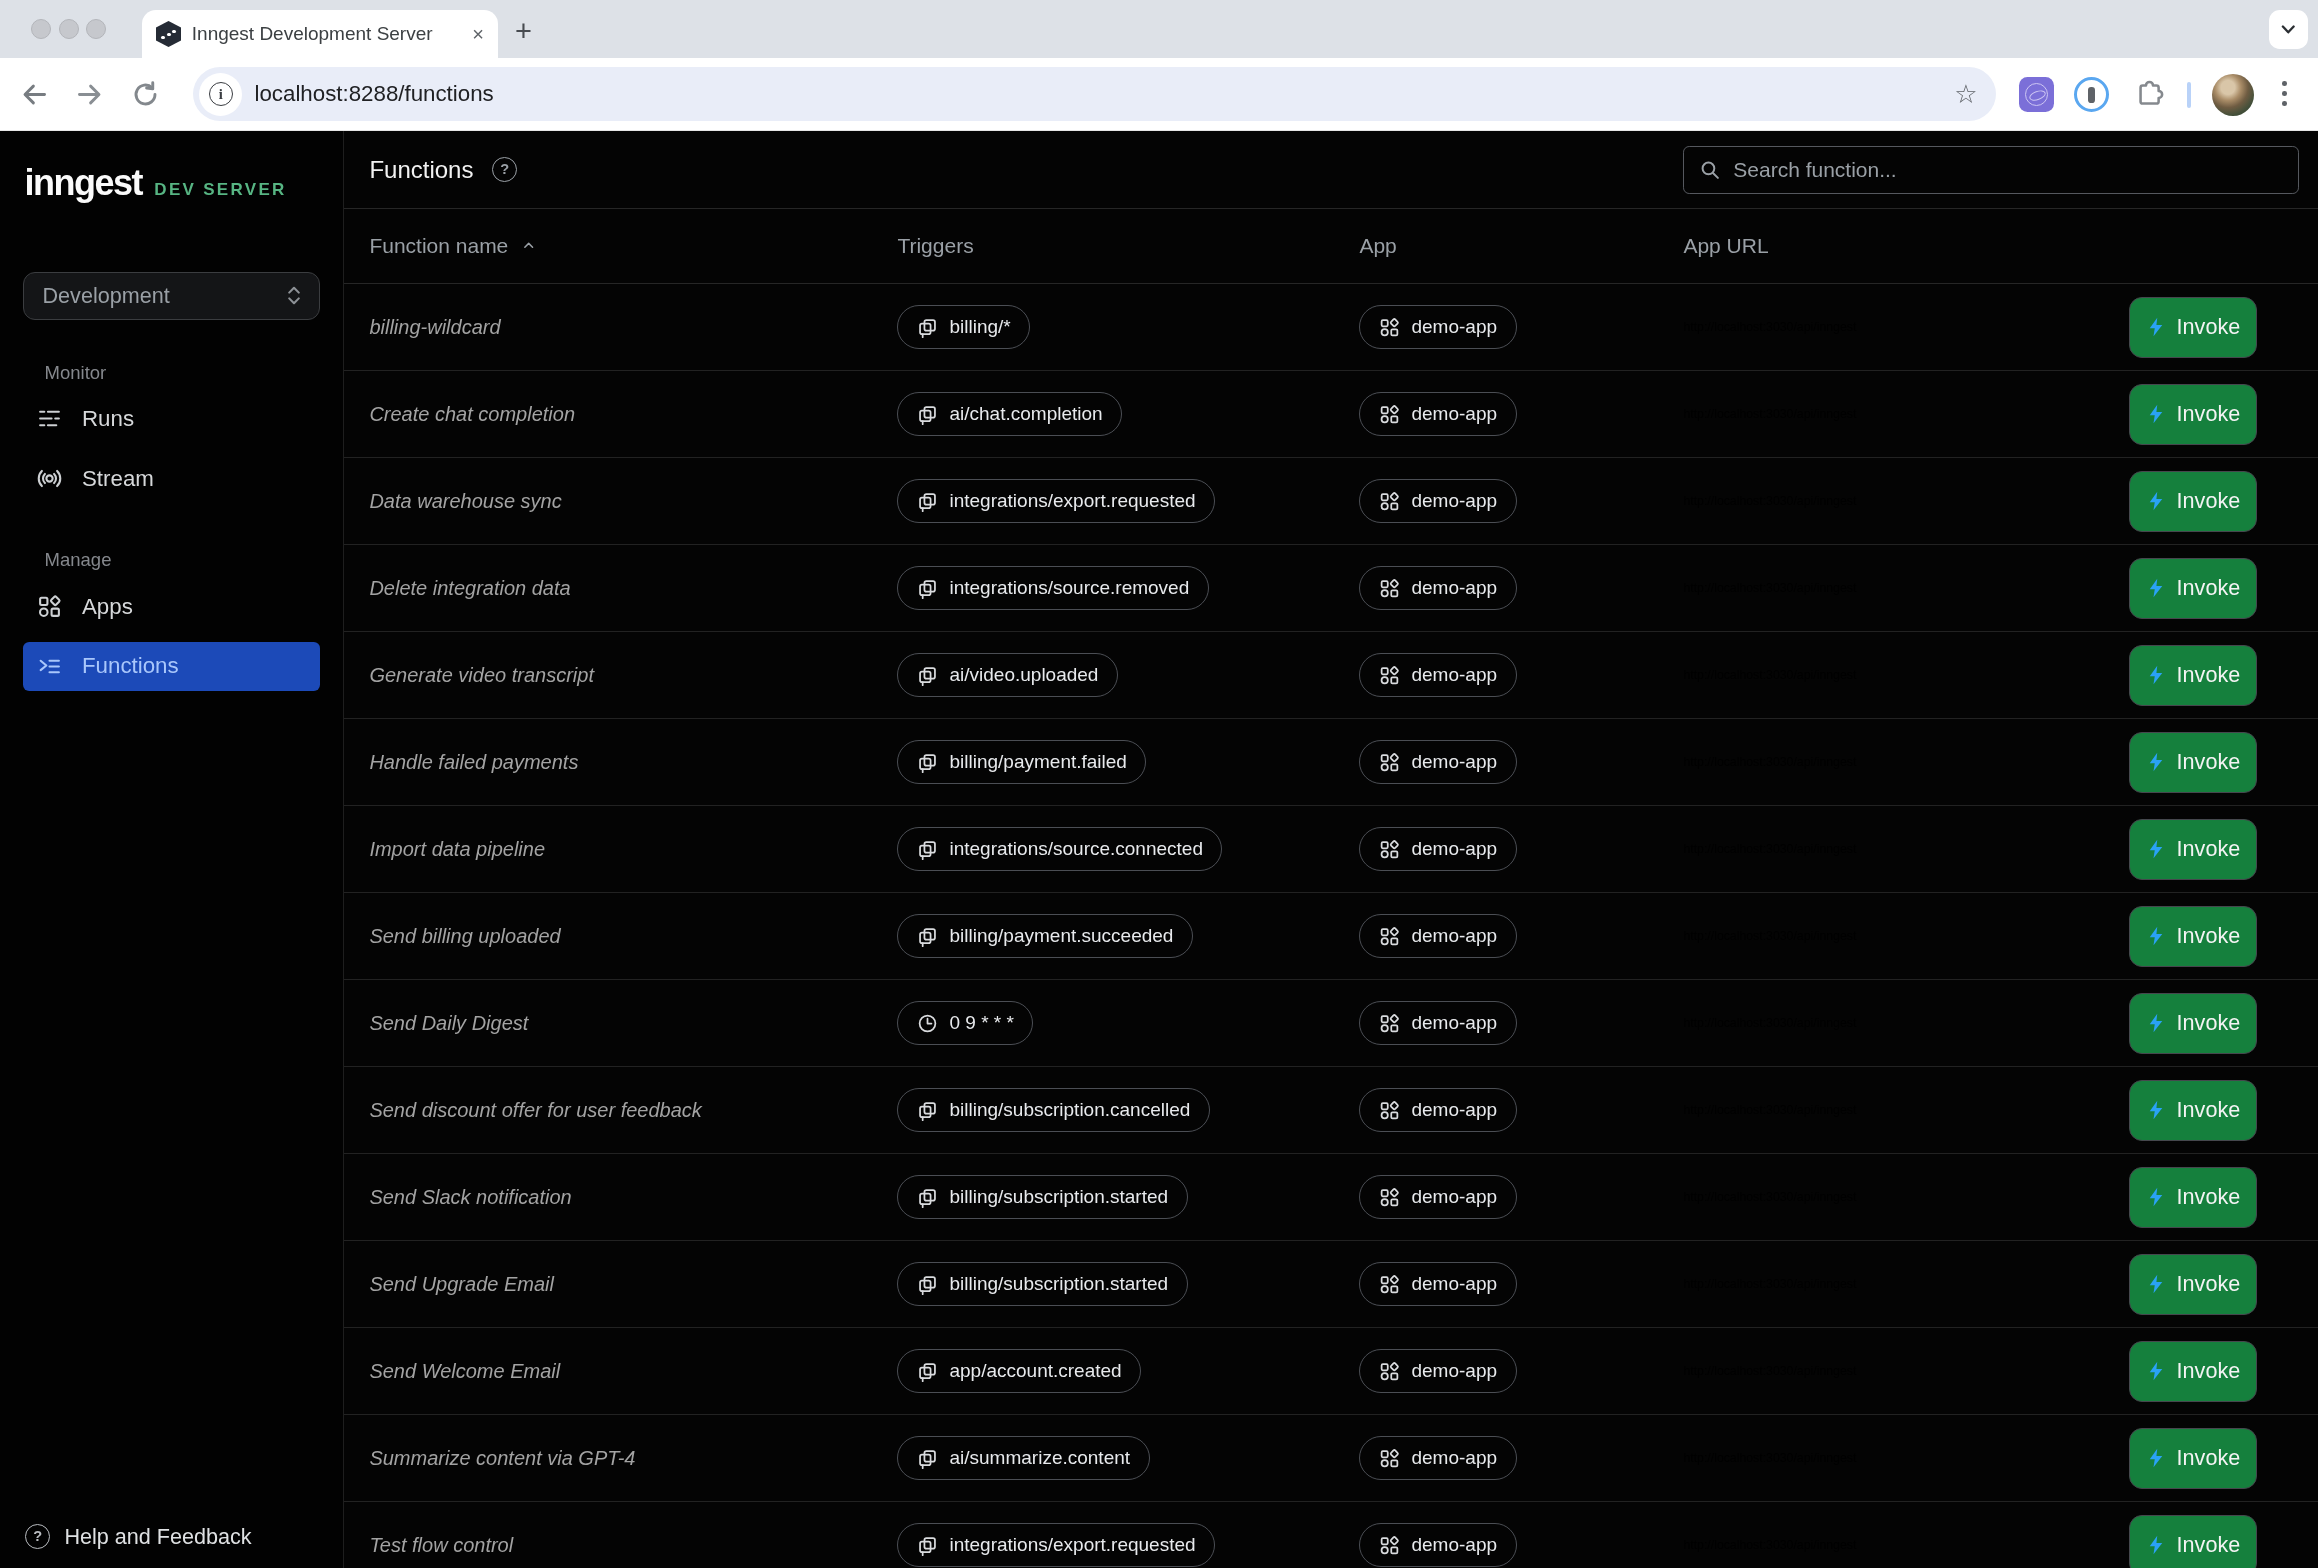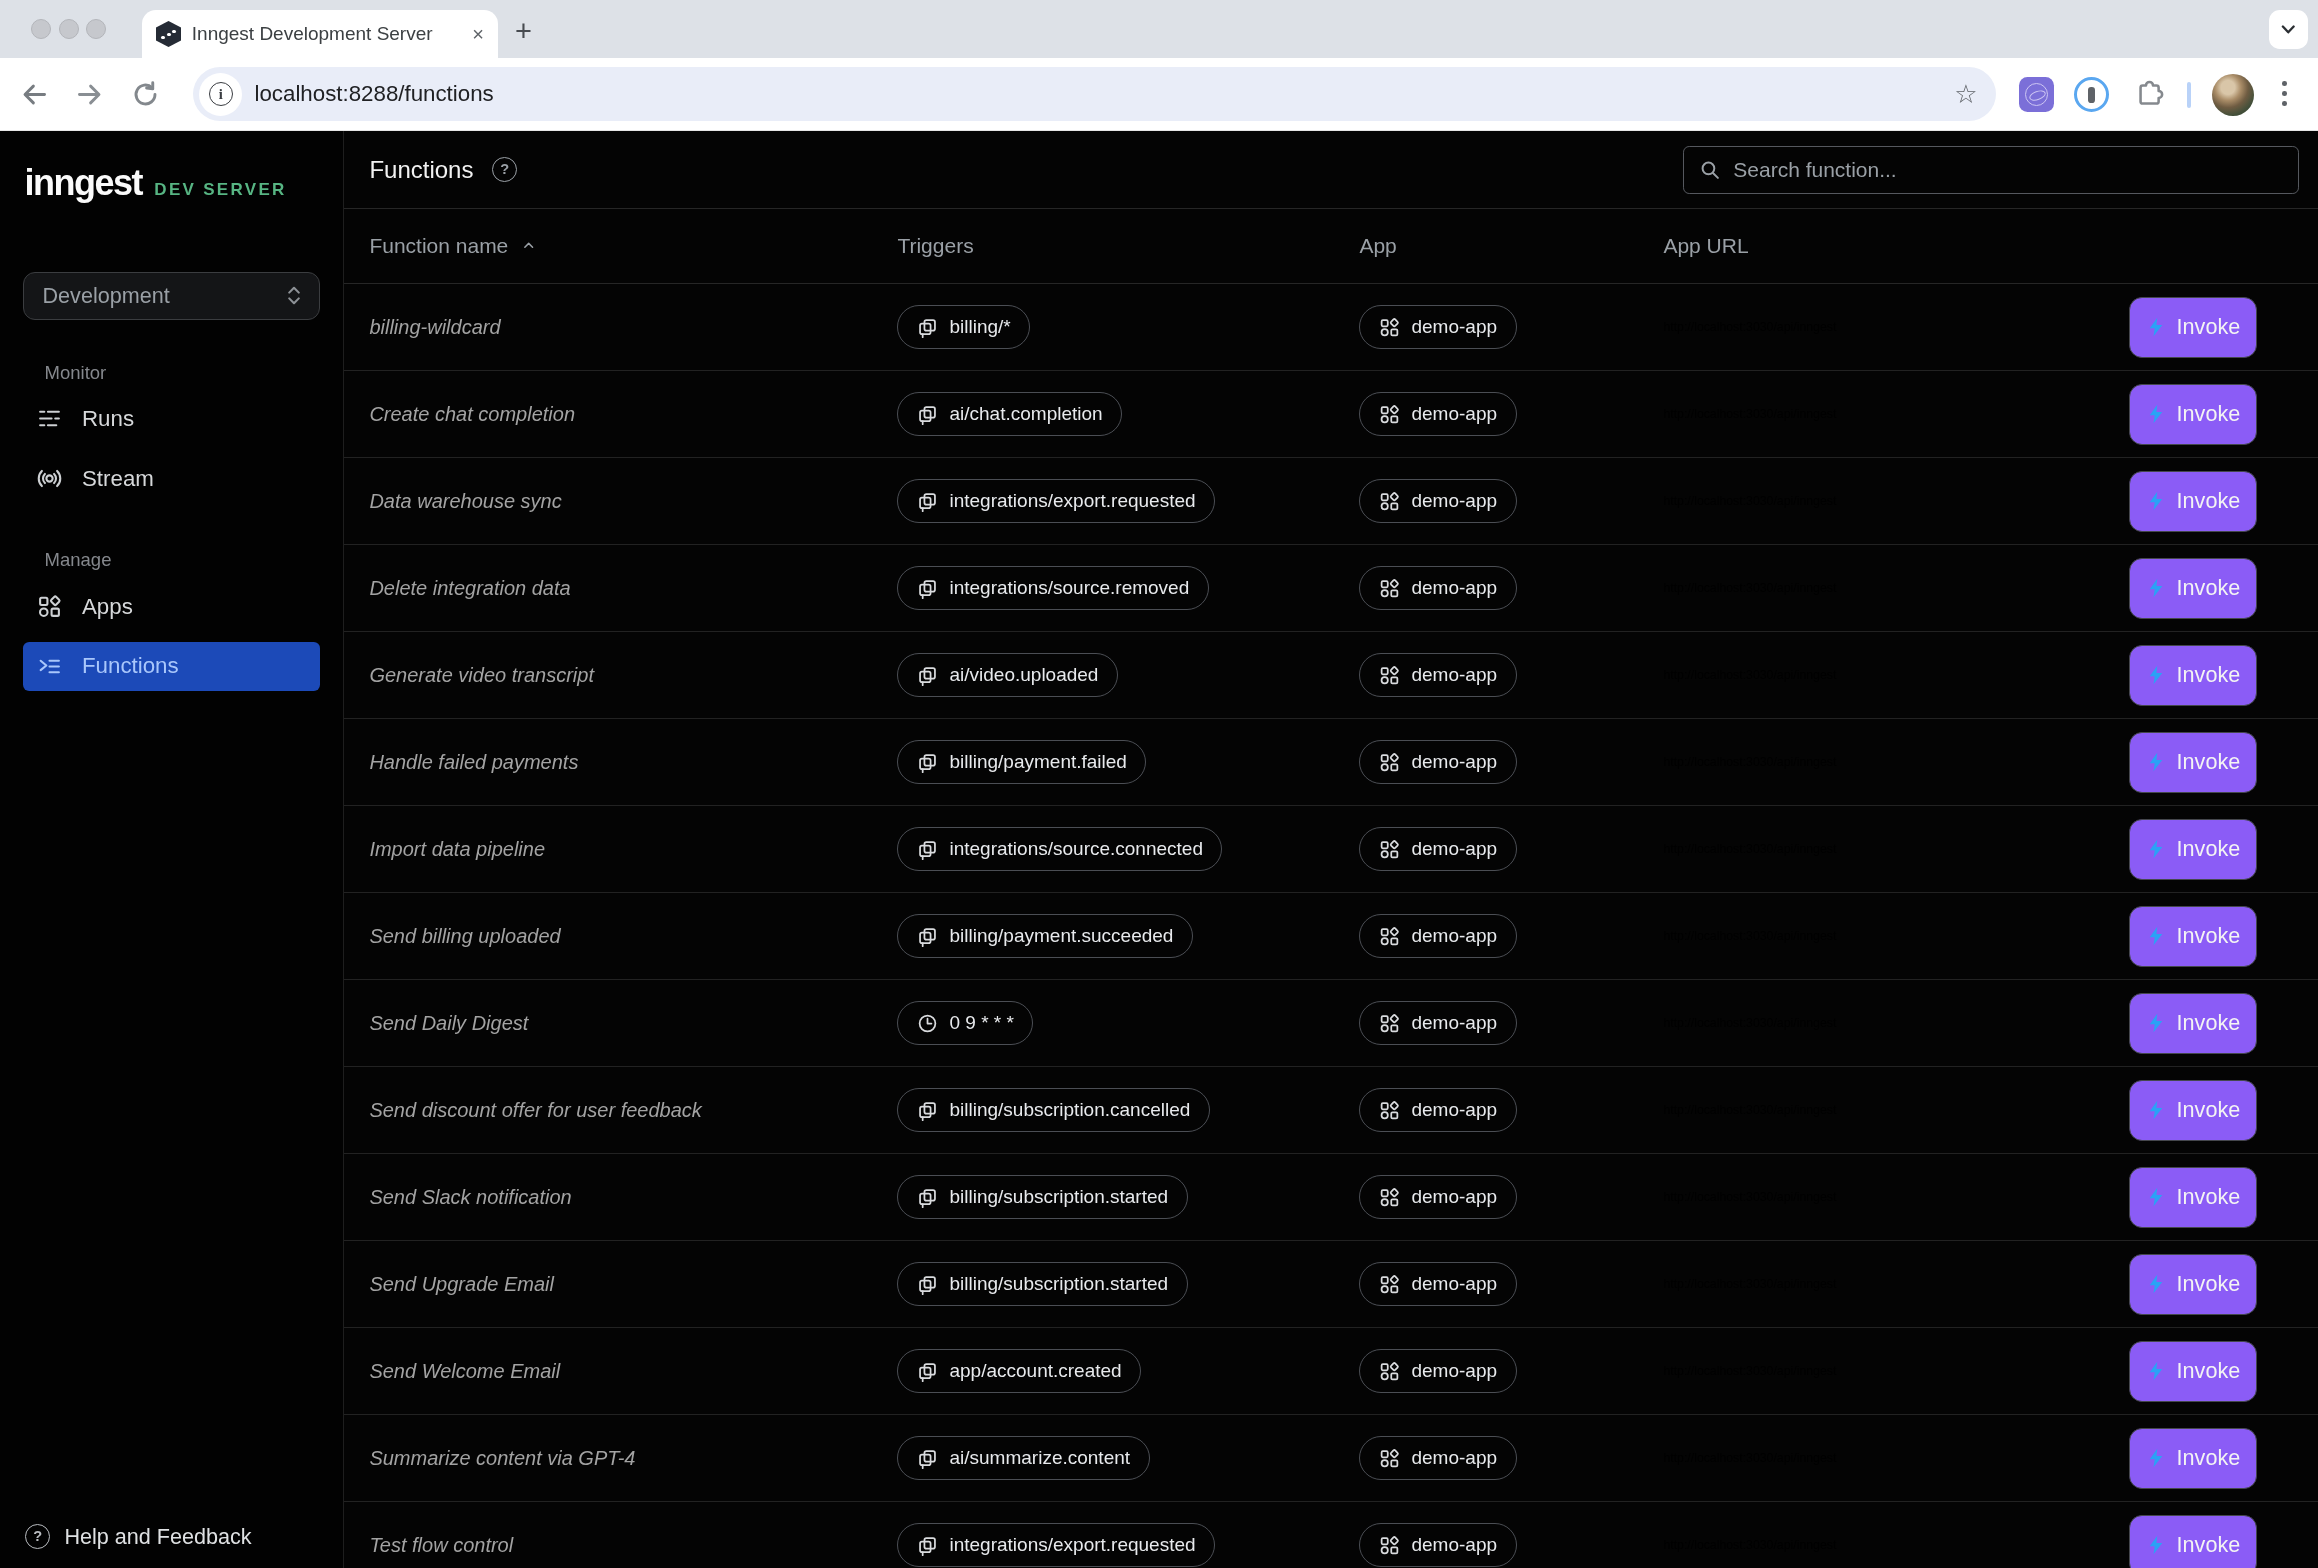--- a/index.html
+++ b/index.html
@@ -70,25 +70,25 @@
   .title-row{height:78px;border-bottom:0.8px solid #262626;display:flex;align-items:center;padding:0 20px 0 25.4px;}
   .page-title{font-size:24px;font-weight:500;color:#f2f2f2;}
   .title-help{margin-left:18.5px;width:25.4px;height:25.4px;border:1.5px solid #9aa0a6;border-radius:50%;display:flex;align-items:center;justify-content:center;font-size:14.6px;color:#9aa0a6;font-weight:700;}
   .searchbox{margin-left:auto;width:616px;height:48px;border:0.8px solid #55585e;border-radius:6.2px;display:flex;align-items:center;padding:0 15.4px;gap:12.3px;background:transparent;}
   .searchbox input{flex:1;background:transparent;border:none;outline:none;color:#d7d9dc;font-size:21px;font-family:inherit;}
   .searchbox input::placeholder{color:#9aa0a6;}
   .table-header{height:75px;border-bottom:0.8px solid #262626;display:flex;align-items:center;padding-left:25.4px;color:#9aa0a6;font-size:21px;font-weight:500;}
   .col-name{width:528px;display:flex;align-items:center;gap:12.3px;}
   .col-triggers{width:462px;}
   .col-app{width:304px;}
-  .col-url{flex:1;}
+  .col-url{flex:1;margin-left:20px;}
   .frow{height:87px;border-bottom:0.8px solid #222;display:flex;align-items:center;padding-left:25.4px;}
   .fname{font-size:20px;color:#a3a3a3;font-style:italic;}
   .pill{display:inline-flex;align-items:center;gap:11.6px;height:44px;padding:0 18.5px;border:0.8px solid #4b4e54;border-radius:23px;color:#e8eaed;font-size:19px;white-space:nowrap;}
-  .invoke-btn{width:128px;height:61px;margin-left:auto;margin-right:62px;border:1.5px solid #45474d;border-radius:13px;background:#8b5cf6;display:flex;align-items:center;justify-content:center;gap:10.8px;color:#f4f4f4;font-size:21.6px;flex:none;}
+  .invoke-btn{width:128px;height:61px;margin-left:auto;margin-right:62px;border:1.5px solid #45474d;border-radius:13px;background:#15803d;display:flex;align-items:center;justify-content:center;gap:10.8px;color:#f4f4f4;font-size:21.6px;flex:none;}
   .icon-stroke{stroke:#cdd0d3;stroke-width:2;fill:none;stroke-linecap:round;stroke-linejoin:round;}
   .active .icon-stroke{stroke:var(--active-nav-text);}
   .pill .icon-stroke{stroke:#d9dbde;}
 </style>
 </head>
 <body>
 
 <div class="stage">
 
   <div class="tabstrip">

